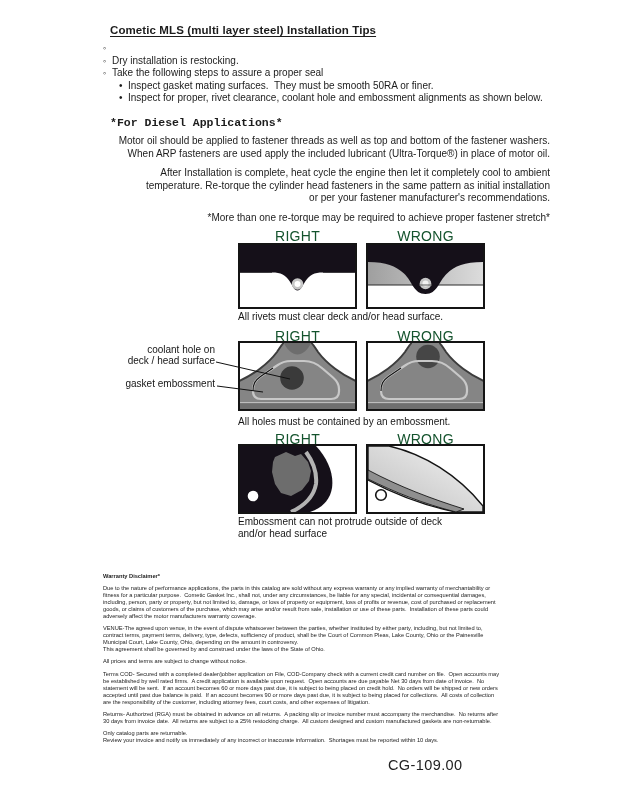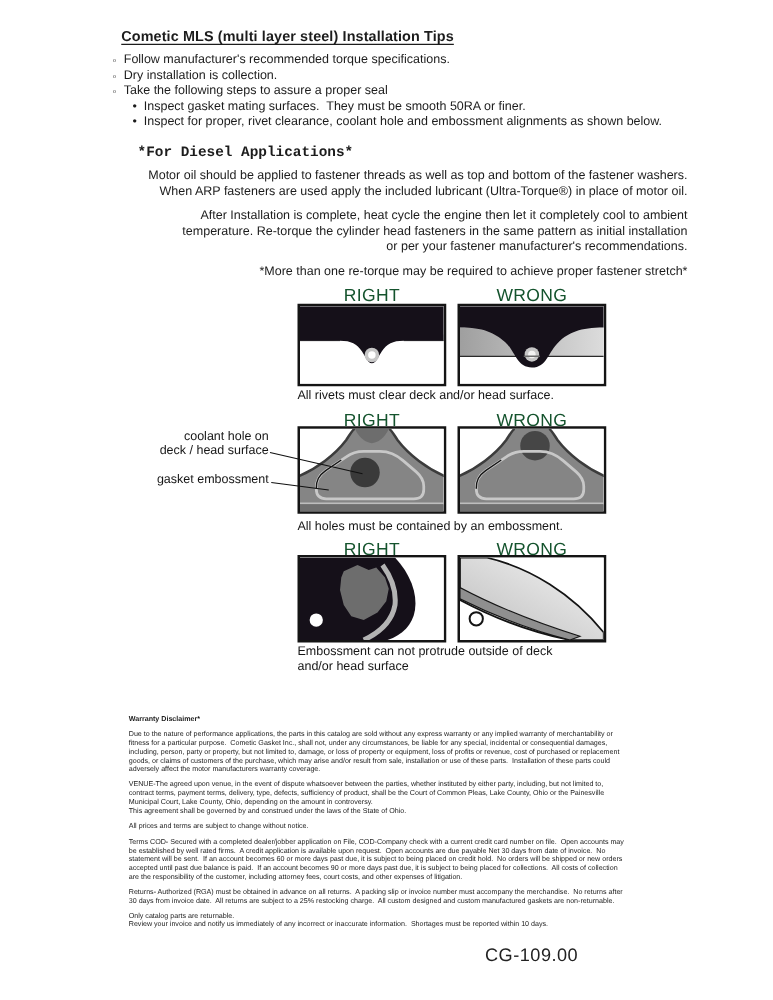--- a/index.html
+++ b/index.html
@@ -6,21 +6,21 @@
   body{
     width:618px;height:800px;position:relative;overflow:hidden;
     background:#ffffff;color:#1c1c1c;
     font-family:"Liberation Sans", sans-serif;
     -webkit-font-smoothing:antialiased;
   }
   .abs{position:absolute;}
   .prewrap{white-space:pre-wrap;}
 
   
-  .tips{left:90px;top:24px;width:445px;}
+  .tips{left:103px;top:24px;width:445px;}
   .tips-title{
     font-size:11.5px;font-weight:bold;text-decoration:underline;
     text-underline-offset:2px;margin:0 0 6px 7px;letter-spacing:.1px;
   }
   .bullet-row{display:flex;font-size:10px;line-height:12.5px;}
   .bullet-row .marker{width:9px;flex:0 0 9px;text-align:left;font-size:9px;}
   .bullet-row.sub{padding-left:16px;}
   .bullet-row.sub .marker{width:9px;flex:0 0 9px;font-size:10px;}
 
   
@@ -46,25 +46,24 @@
 
   .page-code{left:388px;top:757px;font-size:14.5px;letter-spacing:.4px;color:#222;}
 </style>
 </head>
 <body>
 
 <div class="abs tips">
   <div class="tips-title">Cometic MLS (multi layer steel) Installation Tips</div>
   <div class="bullet-row">
     <span class="marker">◦</span>
-    <span class="prewrap">Follow manufacturer's recommended torque specifications.</span>
   </div>
   <div class="bullet-row">
     <span class="marker">◦</span>
-    <span class="prewrap">Dry installation is collection.</span>
+    <span class="prewrap">Dry installation is restocking.</span>
   </div>
   <div class="bullet-row">
     <span class="marker">◦</span>
     <span class="prewrap">Take the following steps to assure a proper seal</span>
   </div>
   <div class="bullet-row sub">
     <span class="marker">•</span>
     <span class="prewrap">Inspect gasket mating surfaces.  They must be smooth 50RA or finer.</span>
   </div>
   <div class="bullet-row sub">

